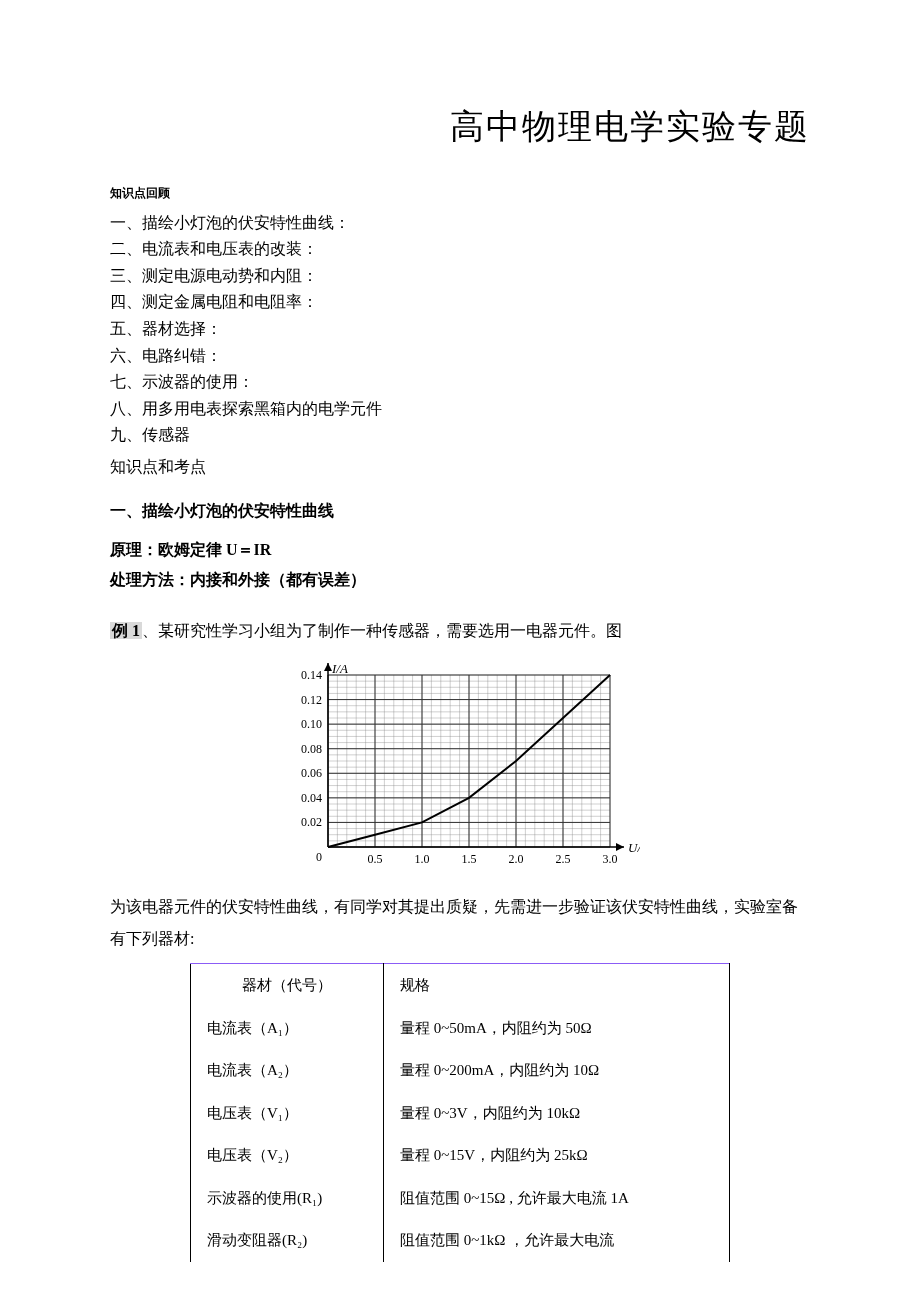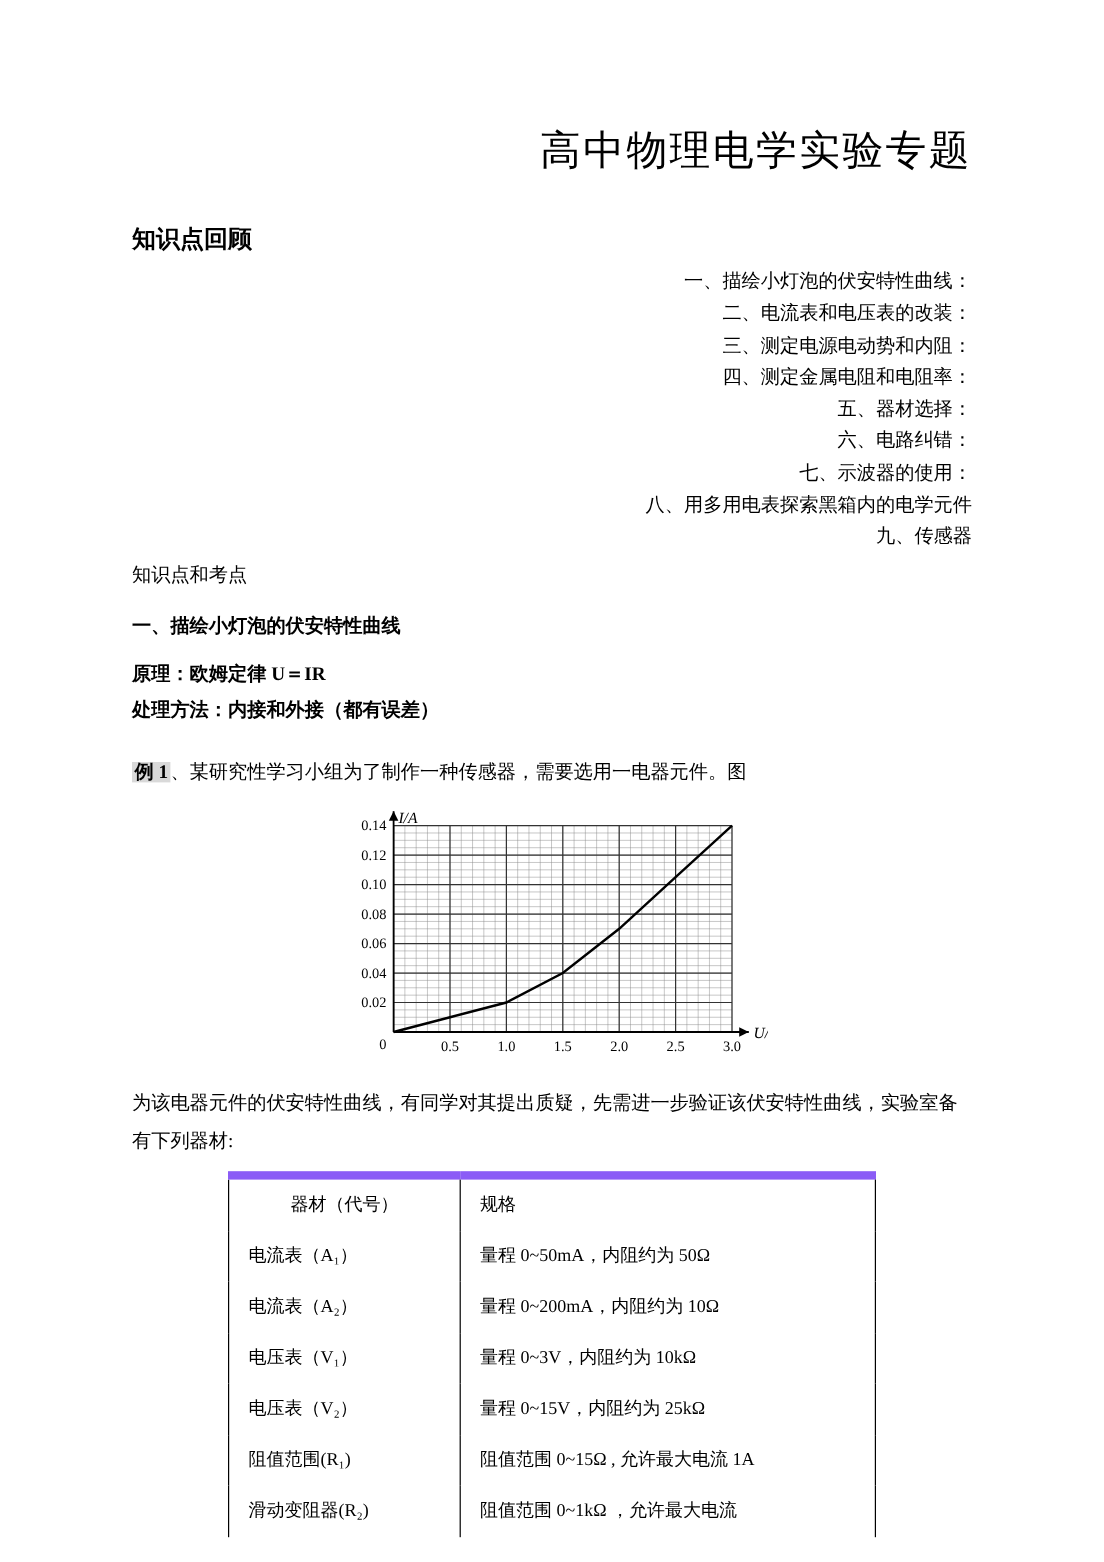--- a/index.html
+++ b/index.html
@@ -16,27 +16,26 @@
     font-family: "SimSun", "宋体", serif;
     font-size: 34px;
     font-weight: 400;
     text-align: right;
     margin: 20px 0 30px 0;
     letter-spacing: 2px;
   }
   .bold { font-weight: bold; }
   .review-head {
     font-family: "SimHei", "黑体", sans-serif;
-    font-size: 20px;
+    font-size: 12px;
     font-weight: bold;
     margin: 10px 0 6px 0;
   }
   .list p {
     margin: 1px 0;
-    text-align: right;
   }
   .kp {
     font-weight: normal;
     margin: 6px 0;
   }
   .section-head {
     font-weight: bold;
     margin: 18px 0 14px 0;
   }
   .indent1 { margin-left: 40px; }
@@ -67,21 +66,21 @@
     font-size: 15px;
   }
   table.equip td {
     border-left: 1px solid #000;
     border-right: 1px solid #000;
     padding: 10px 16px;
     vertical-align: middle;
     line-height: 1.5;
   }
   table.equip tr:first-child td {
-    border-top: 7px solid #8b5cf6;
+    border-top: 1px solid #8b5cf6;
     text-align: left;
   }
   table.equip tr:first-child td:first-child { text-align: center; }
   table.equip td:first-child { width: 160px; }
 </style>
 </head>
 <body>
 
 <h1 class="title">高中物理电学实验专题</h1>
 
@@ -230,21 +229,21 @@
       </tr>
   <tr>
         <td>电压表（V₁）</td>
         <td>量程 0~3V，内阻约为 10kΩ</td>
       </tr>
   <tr>
         <td>电压表（V₂）</td>
         <td>量程 0~15V，内阻约为 25kΩ</td>
       </tr>
   <tr>
-        <td>阻值范围(R₁)</td>
+        <td>示波器的使用(R₁)</td>
         <td>阻值范围 0~15Ω , 允许最大电流 1A</td>
       </tr>
   <tr>
         <td>滑动变阻器(R₂)</td>
         <td>阻值范围 0~1kΩ ，允许最大电流</td>
       </tr>
 </tbody>
   </table>
 
 </body></html>

